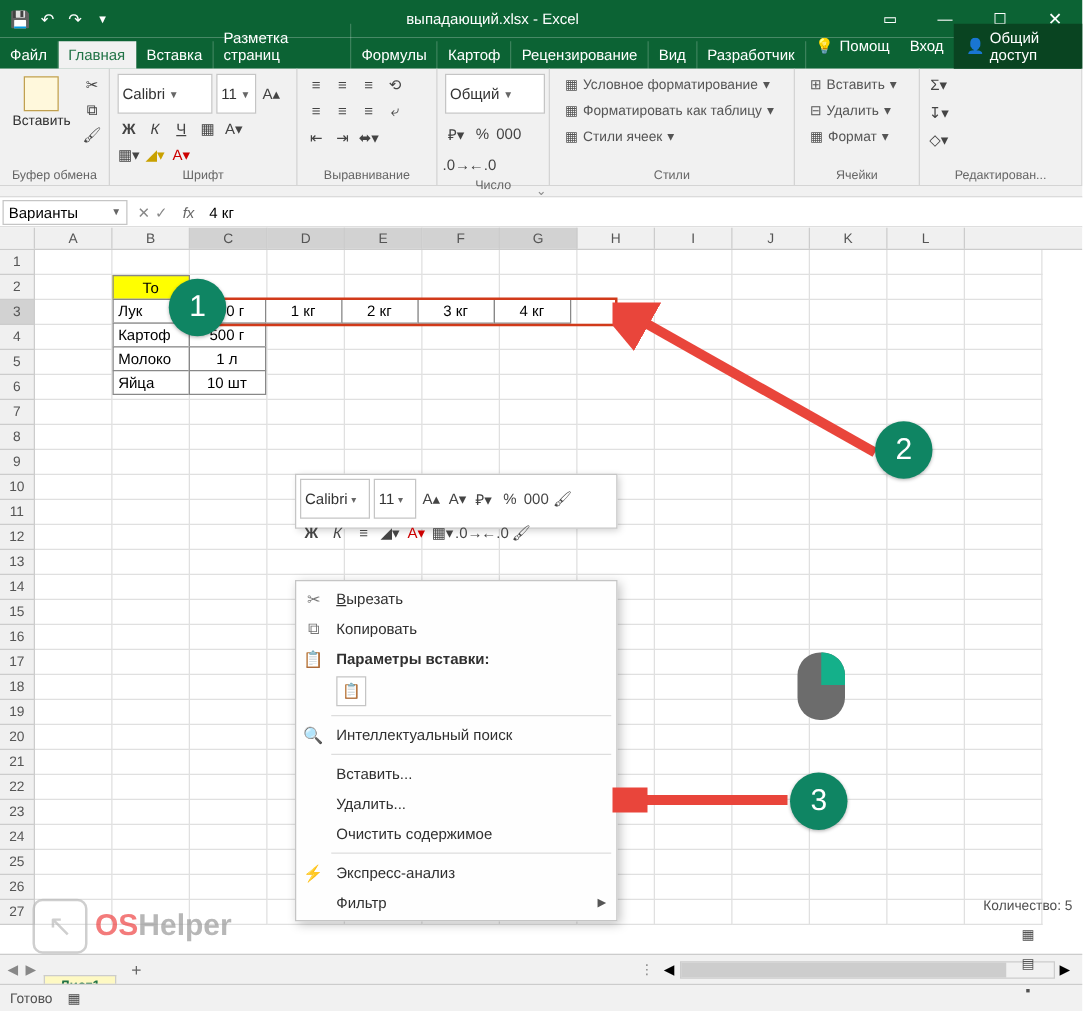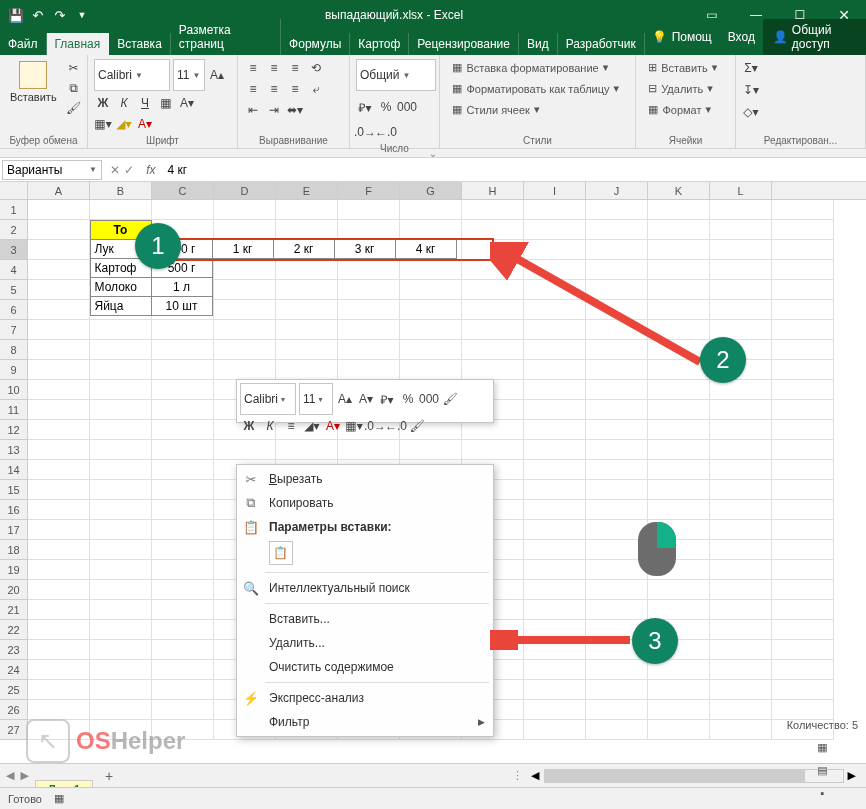--- a/index.html
+++ b/index.html
@@ -191,21 +191,21 @@
       </div>
       <div class="hcluster">
         <span class="smallbtn">.0→</span>
         <span class="smallbtn">←.0</span>
       </div>
     </div>
     <div class="lbl">Число</div>
   </div>
   <div class="rgroup" style="width:196px">
     <div class="btnstack" style="gap:4px">
-      <div class="long-item">▦ <span>Вставка форматирование</span> ▾</div>
+      <div class="long-item">▦ <span>Условное форматирование</span> ▾</div>
       <div class="long-item">▦ <span>Форматировать как таблицу</span> ▾</div>
       <div class="long-item">▦ <span>Стили ячеек</span> ▾</div>
     </div>
     <div class="lbl">Стили</div>
   </div>
   <div class="rgroup" style="width:100px">
     <div class="btnstack" style="gap:4px">
       <div class="long-item">⊞ <span>Вставить</span> ▾</div>
       <div class="long-item">⊟ <span>Удалить</span> ▾</div>
       <div class="long-item">▦ <span>Формат</span> ▾</div>
@@ -689,21 +689,21 @@
         <div class="cell"></div>
         <div class="cell"></div>
         <div class="cell"></div>
         <div class="cell"></div>
         <div class="cell"></div>
       </div>
     </div>
 
   <div class="data-table">
     <div class="dt-row">
-      <div class="dt-cell" style="width:62px;background:#ffff00;font-weight:700;text-align:center">То</div>
+      <div class="dt-cell" style="width:62px;background:#ffff00;font-weight:400;text-align:center">То</div>
     </div>
     <div class="dt-row">
       <div class="dt-cell" style="width:62px">Лук</div>
       <div class="dt-cell" style="width:62px;text-align:center">500 г</div>
       <div class="dt-cell" style="width:62px;text-align:center">1 кг</div>
       <div class="dt-cell" style="width:62px;text-align:center">2 кг</div>
       <div class="dt-cell" style="width:62px;text-align:center">3 кг</div>
       <div class="dt-cell" style="width:62px;text-align:center">4 кг</div>
     </div>
     <div class="dt-row">

